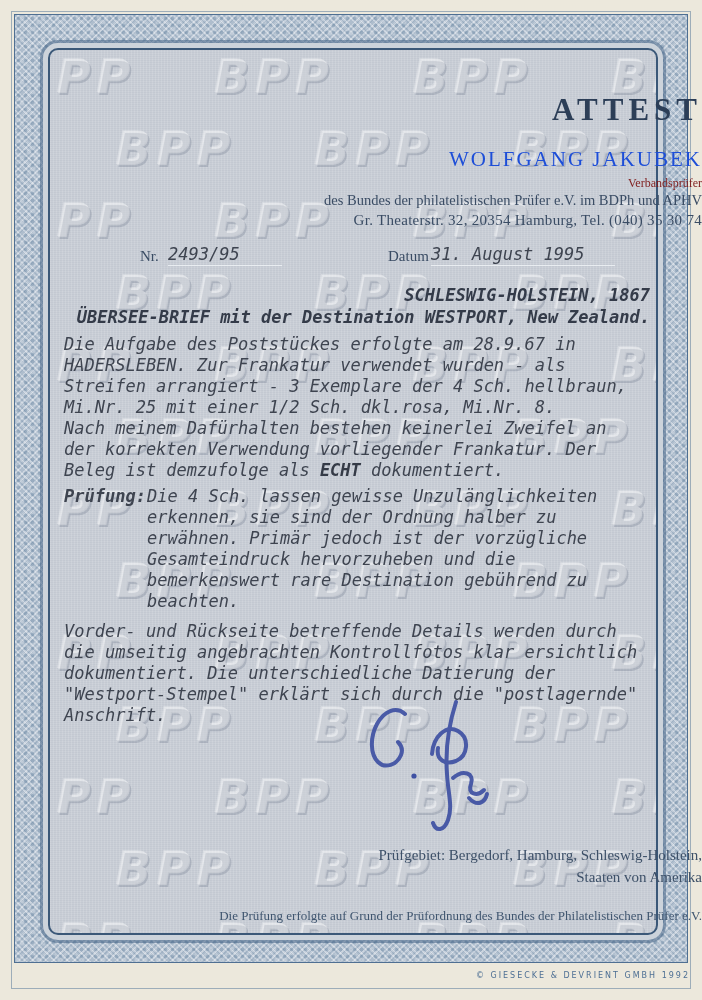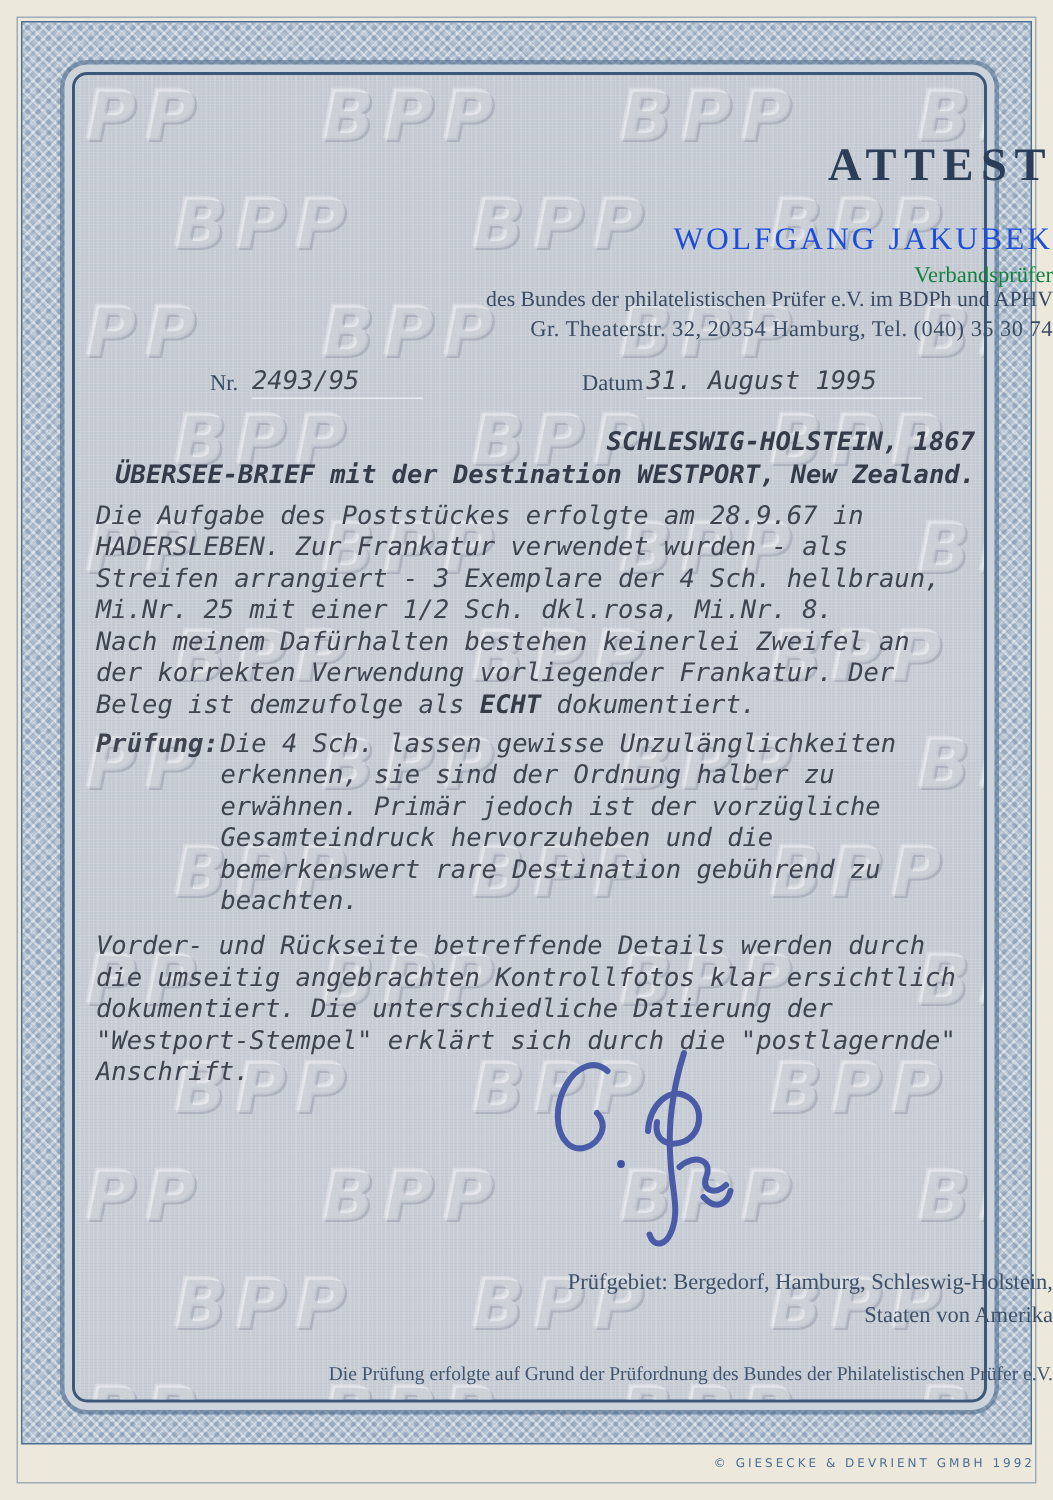--- a/index.html
+++ b/index.html
@@ -43,21 +43,21 @@
 
   
   .serif{font-family:"Liberation Serif",serif;color:#34465f;text-align:center;}
   .type{font:italic 17px/21px "DejaVu Sans Mono",monospace;color:#3e4450;}
   .type b,.type .b{font-weight:bold;color:#353b47;}
   .abs{position:absolute;z-index:3;}
   .ctr{left:0;width:702px;text-align:right;}
 
   .title{font-size:31px;font-weight:700;letter-spacing:5px;color:#2c3e57;}
   .name{font-size:21px;letter-spacing:2px;color:#1d4ed8;}
-  .role{font-size:15px;color:#15803d;}
+  .role{font-size:12px;color:#7f1d1d;}
   .org{font-size:14.5px;color:#3a4c64;}
   .addr{font-size:15px;color:#3a4c64;letter-spacing:.3px;}
 
   .meta-label{font-size:15px;color:#3a4c64;}
   .meta-value{font:italic 17px "DejaVu Sans Mono",monospace;color:#3e4450;
     display:inline-block;border-bottom:1px solid rgba(238,242,246,.85);padding:0 4px 1px 0;}
 
   .headline{font-weight:bold;color:#343b49;line-height:22px;text-align:right;}
   .bodyblock{left:64px;width:586px;}
   .qual-lines{margin-left:83px;}

